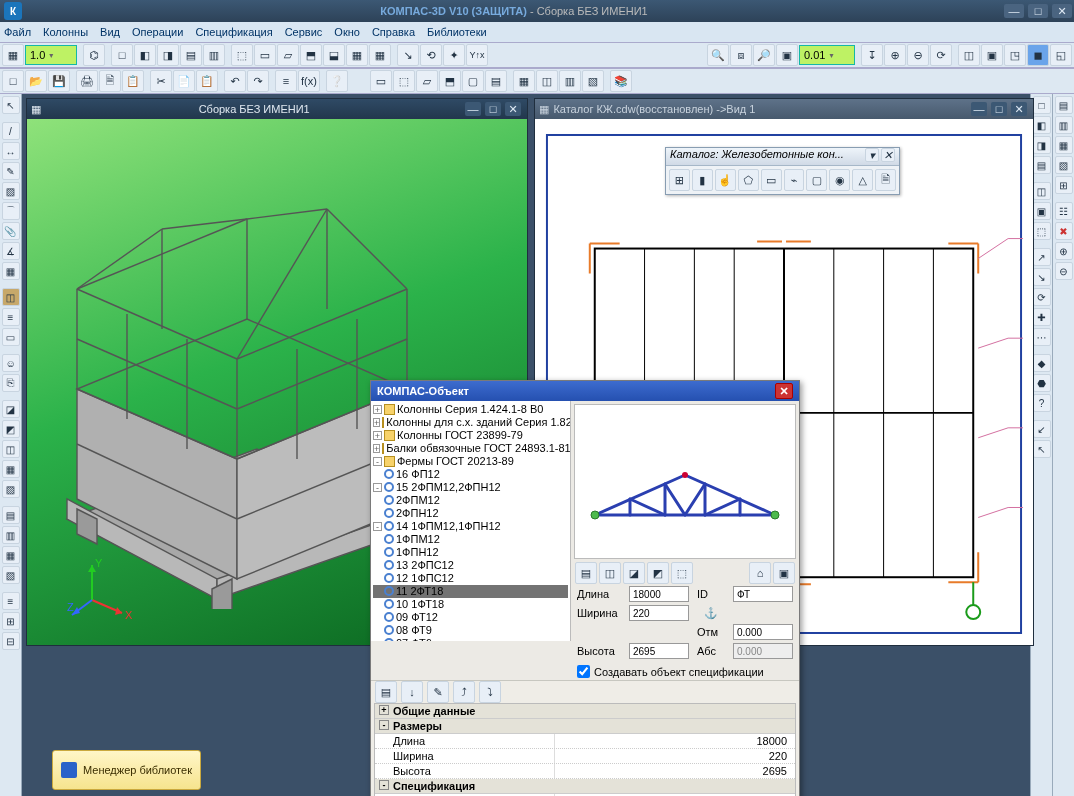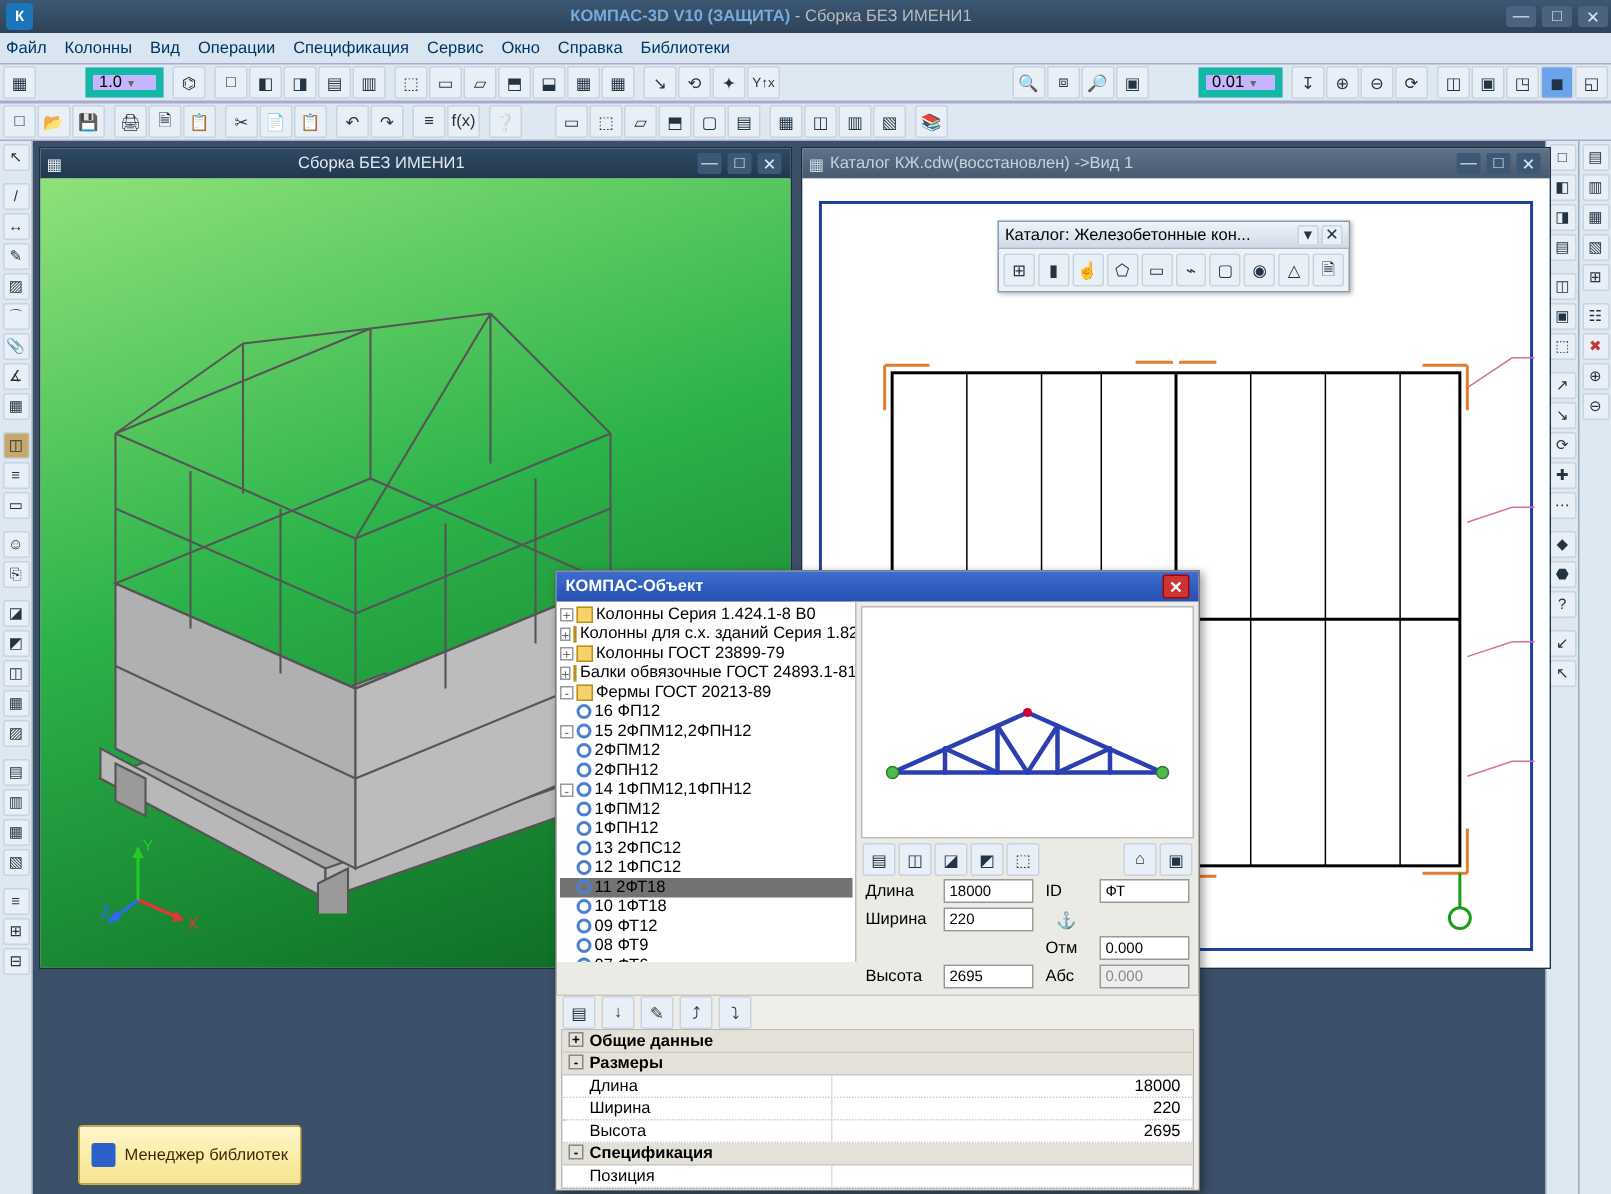--- a/index.html
+++ b/index.html
@@ -8,36 +8,36 @@
   .titlebar .logo{width:18px;height:18px;margin:0 4px;background:#1b75bb;border-radius:3px;display:flex;align-items:center;justify-content:center;color:#fff;font-weight:bold;font-size:10px;}
   .titlebar .spacer{flex:1;text-align:center;}
   .titlebar .t1{color:#77aadd;font-weight:bold;}
   .titlebar .t2{color:#bbb;}
   .winbtn{width:20px;height:14px;margin:0 2px;display:flex;align-items:center;justify-content:center;background:#4a6480;color:#dde8f3;border-radius:2px;cursor:pointer;}
   .winbtn.close{background:#4a6480;}
   .menubar{height:20px;background:#d9e6f2;display:flex;align-items:center;padding:0 4px;gap:12px;color:#003366;}
   .toolstrip{height:26px;background:#dde8f2;border-top:1px solid #aac;border-bottom:1px solid #aac;display:flex;align-items:center;padding:0 2px;gap:1px;}
   .tbtn{width:22px;height:22px;display:flex;align-items:center;justify-content:center;background:#e8eff7;border:1px solid #c8d4e0;border-radius:2px;color:#234;cursor:pointer;}
   .tsep{width:4px;}
-  .tinput{height:20px;border:5px solid #14b8a6;background:#c4b5fd;padding:0 4px;display:flex;align-items:center;margin-left:32px;}
+  .tinput{height:20px;border:1px solid #14b8a6;background:#bef264;padding:0 4px;display:flex;align-items:center;}
   .tinput .dd{margin-left:4px;font-size:8px;color:#666;}
   .workarea{position:relative;height:702px;background:#3b5068;display:flex;}
   .sidetool{width:22px;background:#dde8f2;border-right:1px solid #9ab;display:flex;flex-direction:column;gap:2px;padding:2px 0;align-items:center;}
   .sidetool .tbtn{width:18px;height:18px;font-size:10px;}
   .ssep{height:4px;width:100%;}
   .mdi{position:relative;flex:1;}
   .childwin{position:absolute;border:1px solid #1f2e3e;background:#e9edf1;box-shadow:0 0 0 1px #7890a8 inset;}
   .childtitle{height:20px;background:linear-gradient(#2f4a65,#22374c);color:#e0e8f0;display:flex;align-items:center;padding:0 4px;font-size:11px;}
   .childtitle .winbtn{width:16px;height:14px;background:#3c5874;}
   .view3d{position:relative;width:100%;height:calc(100% - 20px);background:linear-gradient(160deg,#8fe27a 0%,#2bb24a 45%,#0a641f 100%);overflow:hidden;}
   .model{position:absolute;left:10px;top:30px;width:460px;height:460px;}
   .axis{position:absolute;left:40px;bottom:20px;width:70px;height:70px;}
   .view2d{position:relative;width:100%;height:calc(100% - 20px);background:#fff;overflow:hidden;}
   .floatbar{position:absolute;background:#eef2f6;border:1px solid #889db2;box-shadow:1px 1px 3px rgba(0,0,0,.3);}
-  .floatbar .fbtitle{height:18px;background:linear-gradient(#eef4fa,#d0dae6);border-bottom:1px solid #a6b7c8;display:flex;align-items:center;font-size:10px;padding:0 4px;}
+  .floatbar .fbtitle{height:18px;background:linear-gradient(#eef4fa,#d0dae6);border-bottom:1px solid #a6b7c8;display:flex;align-items:flex-start;font-size:10px;padding:0 4px;font-style:italic;}
   .floatbar .fbrow{display:flex;padding:3px;gap:2px;}
   .dialog{position:absolute;left:370px;top:380px;width:430px;background:#eceae5;border:1px solid #7a7a7a;box-shadow:2px 2px 6px rgba(0,0,0,.4);z-index:100;}
   .dlgtitle{height:20px;background:linear-gradient(#3d6ccf,#2550b0);color:#fff;display:flex;align-items:center;padding:0 6px;font-weight:bold;}
   .dlgtitle .dlgclose{margin-left:auto;width:18px;height:16px;background:#cc3333;color:#fff;display:flex;align-items:center;justify-content:center;border:1px solid #a00;border-radius:2px;cursor:pointer;}
   .dlgbody{display:flex;}
   .tree{width:200px;height:240px;overflow:auto;border-right:1px solid #bbb;background:#fff;padding:2px;}
   .tree .node{display:flex;align-items:center;gap:2px;padding:0 0 1px;font-size:10px;white-space:nowrap;}
   .tree .node .tw{width:9px;text-align:center;font-size:9px;color:#666;border:1px solid #999;line-height:8px;height:9px;cursor:pointer;}
   .tree .node.sel{background:#737373;}
   .fic{width:11px;height:11px;background:#f7d26a;border:1px solid #b68f1f;}
@@ -538,20 +538,24 @@
         <span></span>
         <span></span>
           <span></span>
         <span>Отм</span>
         <input value="0.000" style="">
         <span>Высота</span>
         <input value="2695" style="">
         <span>Абс</span>
         <input class="ro" readonly="" value="0.000" style="">
       </div>
+      <div class="chkrow">
+        <input type="checkbox" checked="" style="">
+        <span>Создавать объект спецификации</span>
+      </div>
     </div>
   </div>
   <div class="dmid">
     <div class="dmidbar">
       <div class="tbtn">▤</div>
       <div class="tbtn">↓</div>
       <div class="tbtn">✎</div>
       <div class="tbtn">⤴</div>
       <div class="tbtn">⤵</div>
     </div>

